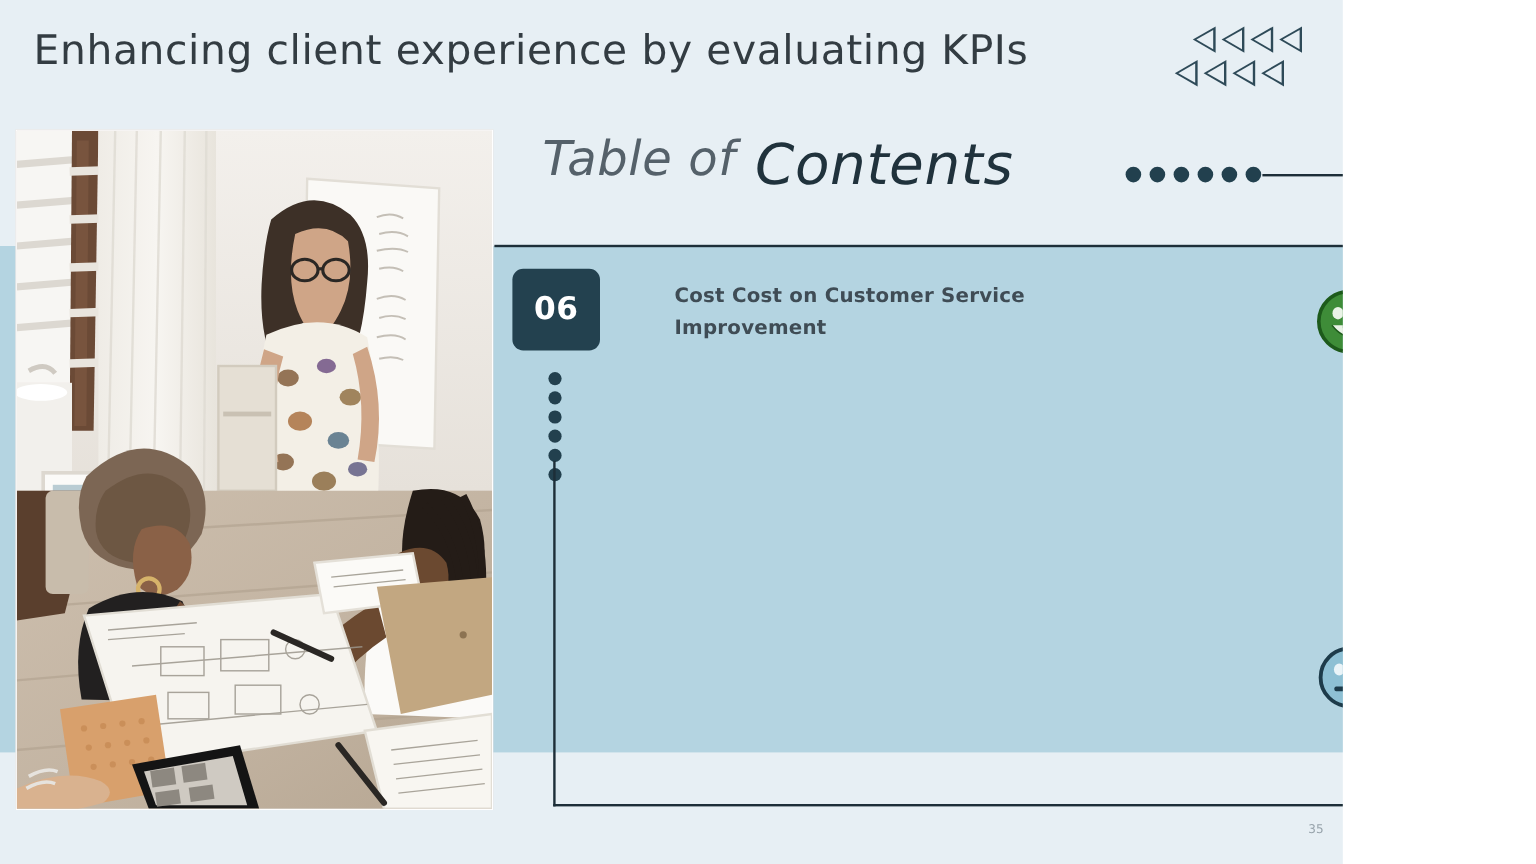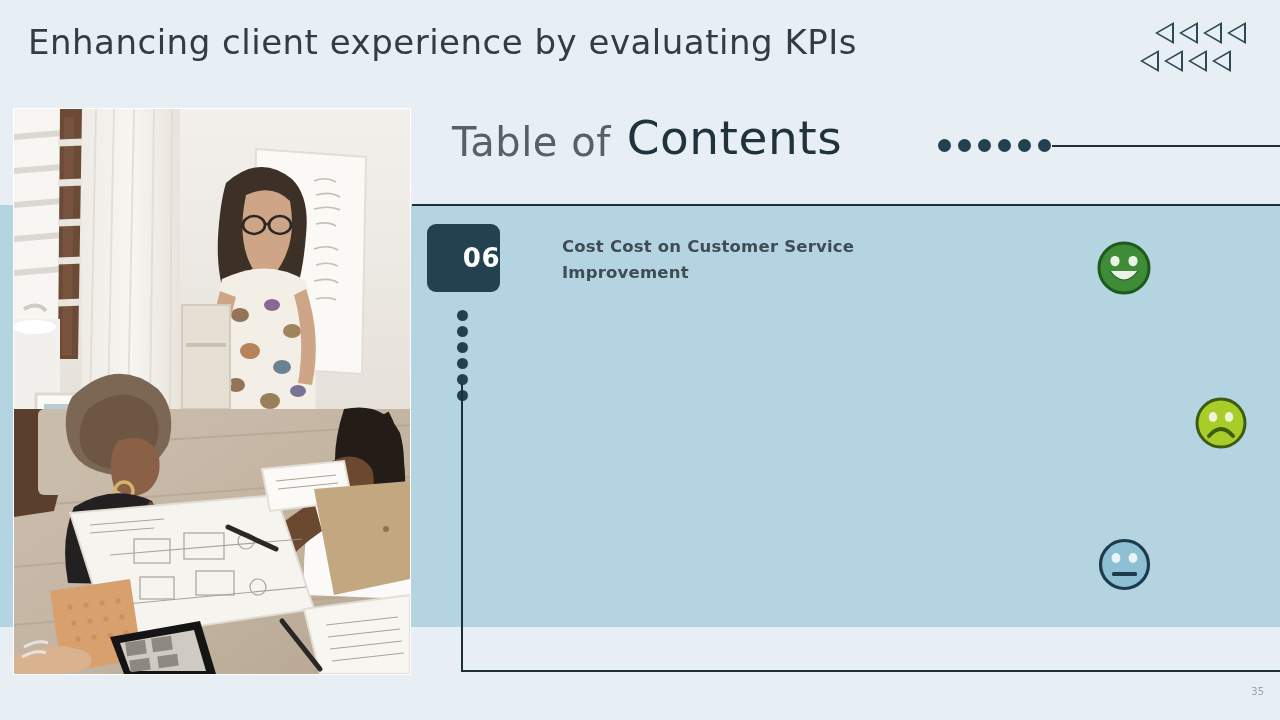--- a/index.html
+++ b/index.html
@@ -2,21 +2,21 @@
 <html><head>
 <meta charset="utf-8">
 <style>
   html, body {
     margin: 0;
     padding: 0;
     background: #ffffff;
   }
   #slide {
     position: relative;
-    width: 1280px;
+    width: 1119px;
     height: 720px;
     background: #e7eff4;
     overflow: hidden;
     font-family: "DejaVu Sans", "Liberation Sans", sans-serif;
   }
 
   
   .slide-title {
     position: absolute;
     left: 28px;
@@ -58,22 +58,23 @@
   }
   .tri-r1 { top: 4px; }
   .tri-r2 { top: 32px; }
 
   
   .toc-head {
     position: absolute;
     left: 452px;
     top: 110px;
     display: flex;
-    align-items: flex-end;
+    align-items: flex-start;
     white-space: nowrap;
+    font-style: italic;
   }
   .toc-small {
     font-size: 40px;
     font-weight: 400;
     color: #55616a;
     letter-spacing: 0.5px;
   }
   .toc-big {
     font-size: 47px;
     font-weight: 400;
@@ -140,21 +141,21 @@
   .num-box {
     position: absolute;
     left: 427px;
     top: 224px;
     width: 73px;
     height: 68px;
     background: #23414f;
     border-radius: 9px;
     display: flex;
     align-items: center;
-    justify-content: flex-end;
+    justify-content: center;
   }
   .num-box span {
     color: #ffffff;
     font-size: 26px;
     font-weight: bold;
     letter-spacing: 0.5px;
   }
   .item-title {
     position: absolute;
     left: 562px;

